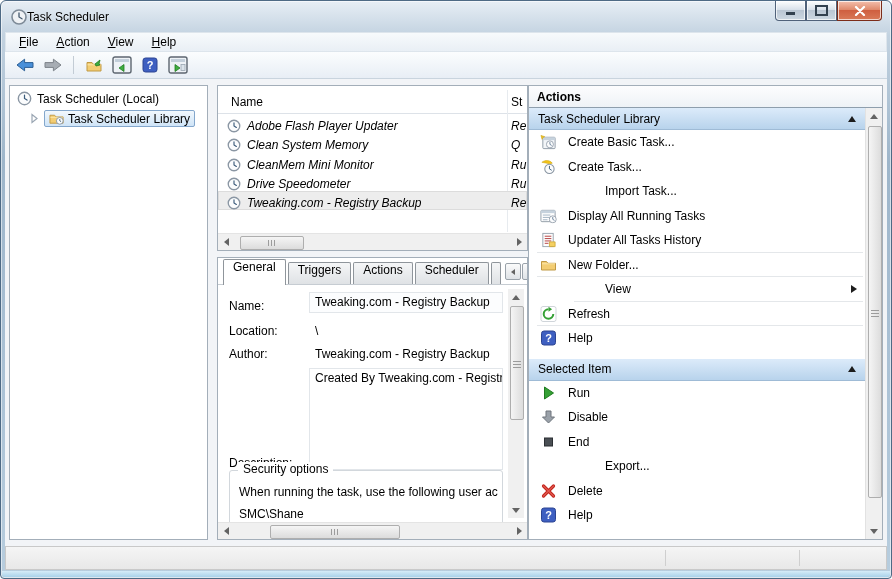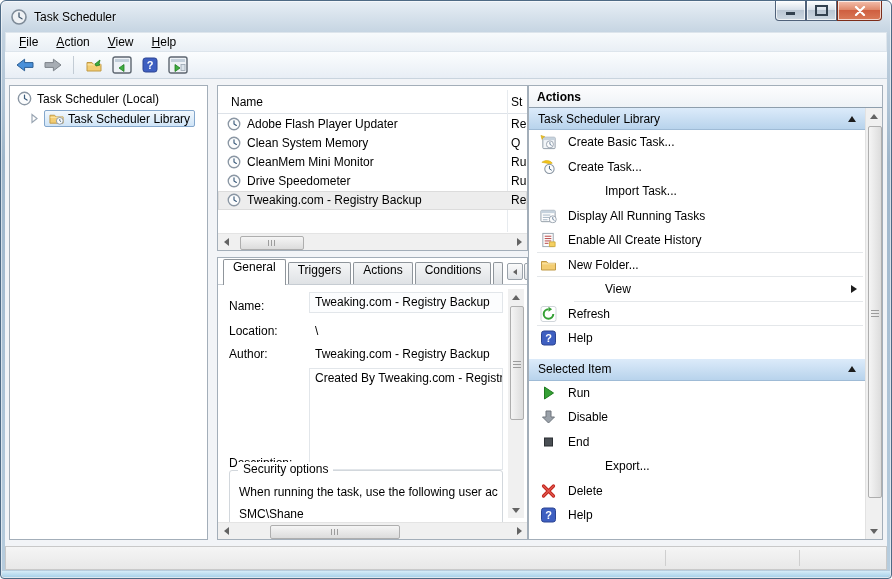--- a/index.html
+++ b/index.html
@@ -5,21 +5,21 @@
   html,body{margin:0;padding:0;background:#fff;}
   .stage{position:relative;width:892px;height:579px;font-family:"Liberation Sans",sans-serif;font-size:12px;color:#000;overflow:hidden;}
   
   .window{position:absolute;inset:0;border:1px solid #4e6a85;border-radius:6px 6px 4px 4px;
     background:linear-gradient(180deg,#e7eef5 0%,#c2d2e0 6%,#9db5ca 28%,#a9c0d4 60%,#b7cdde 100%);
     box-shadow:inset 0 0 0 1px rgba(255,255,255,.55);}
   .frame-bottom{position:absolute;left:1px;right:1px;bottom:1px;height:6px;border-radius:0 0 3px 3px;
     background:linear-gradient(#d6ecf8,#a9d2ea);}
   
   .titlebar{position:absolute;left:0;right:0;top:0;height:31px;display:flex;align-items:center;padding:0 10px;}
-  .title-text{margin-left:7px;text-shadow:0 1px 1px rgba(255,255,255,.6);}
+  .title-text{text-shadow:0 1px 1px rgba(255,255,255,.6);}
   .win-controls{position:absolute;top:0;right:9px;display:flex;}
   .wbtn{width:29px;height:19px;border:1px solid #50627a;border-top:none;display:flex;align-items:center;justify-content:center;
     background:linear-gradient(#fefefe,#d9e1ea 45%,#bac6d3 50%,#cdd8e2);box-shadow:inset 0 0 0 1px rgba(255,255,255,.7);}
   .wbtn.first{border-radius:0 0 0 4px;}
   .wbtn.close{width:43px;border-radius:0 0 4px 0;border-color:#7c2d1a;
     background:linear-gradient(#f4c0ae,#e08a6d 45%,#cf5f40 50%,#d97a58);}
   .glyph-min{width:9px;height:3px;background:#33414f;margin-top:6px;}
   .glyph-max{width:9px;height:7px;border:2px solid #33414f;background:transparent;}
   
   .menubar{position:absolute;left:4px;right:4px;top:31px;height:20px;display:flex;align-items:center;
@@ -41,21 +41,21 @@
   
   .trow{height:19px;display:flex;align-items:center;gap:5px;padding-left:7px;margin-top:3px;}
   .trow.child{padding-left:20px;margin-top:1px;}
   .tsel{display:flex;align-items:center;gap:4px;background:linear-gradient(#f2f8fd,#cfe4f7);border:1px solid #84a7cc;border-radius:2px;padding:0 4px;height:17px;box-sizing:border-box;}
   
   .lheader{height:28px;display:flex;align-items:flex-end;background:#fff;position:relative;}
   .lh-name{padding:0 0 5px 13px;}
   .lh-status{position:absolute;left:293px;bottom:5px;}
   .lh-border{position:absolute;left:0;right:0;bottom:0;height:1px;background:#dde2e8;}
   .coldiv{position:absolute;top:4px;bottom:18px;left:289px;width:1px;background:#e7ebef;}
-  .lrow{height:19.2px;display:flex;align-items:center;padding-left:9px;position:relative;}
+  .lrow{height:19.2px;display:flex;align-items:flex-end;padding-left:9px;position:relative;font-style:italic;}
   .lrow.sel{background:#ededed;box-shadow:inset 0 0 0 1px #dcdcdc;}
   .lrow .clock{margin-right:6px;}
   .lstatus{position:absolute;left:293px;}
   
   .hscroll{position:absolute;left:0;right:0;bottom:0;height:17px;background:#f0f0f0;border-top:1px solid #e4e4e4;box-sizing:border-box;}
   .vscroll{position:absolute;width:16px;background:#f0f0f0;}
   .sb-btn{position:absolute;width:16px;height:16px;display:flex;align-items:center;justify-content:center;}
   .tri{width:0;height:0;}
   .tri-l{border-top:4px solid transparent;border-bottom:4px solid transparent;border-right:5px solid #636363;}
   .tri-r{border-top:4px solid transparent;border-bottom:4px solid transparent;border-left:5px solid #636363;}
@@ -285,21 +285,21 @@
           <div class="tab active">
               <span>General</span>
             </div>
           <div class="tab">
               <span>Triggers</span>
             </div>
           <div class="tab">
               <span>Actions</span>
             </div>
           <div class="tab">
-              <span>Conditions</span>
+              <span>Scheduler</span>
             </div>
           <div class="tab clip">
               <span>Settin</span>
             </div>
           <div class="tab-arrows">
             <div class="tab-arrow">
                 <div class="tri tri-l"></div>
               </div>
             <div class="tab-arrow"></div>
           </div>
@@ -389,21 +389,21 @@
               <use href="#i-clock" x="9" y="7" width="9" height="9"></use>
             </svg>
             <span>Display All Running Tasks</span>
           </div>
           <div class="ap-item sep">
             <svg class="ap-icon" viewBox="0 0 18 16">
               <rect x="3" y="1" width="11" height="14" fill="#fdfdfd" stroke="#9aa5af"></rect>
               <path d="M5 4h7M5 6.5h7M5 9h7M5 11.5h4" stroke="#b43b3b" stroke-width="1"></path>
               <path d="M10 10h6v5h-6z" fill="#f5d061" stroke="#c9a22e" stroke-width="0.8"></path>
             </svg>
-            <span>Enable All Create History</span>
+            <span>Updater All Tasks History</span>
           </div>
           <div class="ap-item sep">
             <svg class="ap-icon" viewBox="0 0 16 16">
                 <use href="#i-folder"></use>
               </svg>
             <span>New Folder...</span>
           </div>
           <div class="ap-item sep noicon">
             <span>View</span>
             <div class="submenu-tri"></div>

